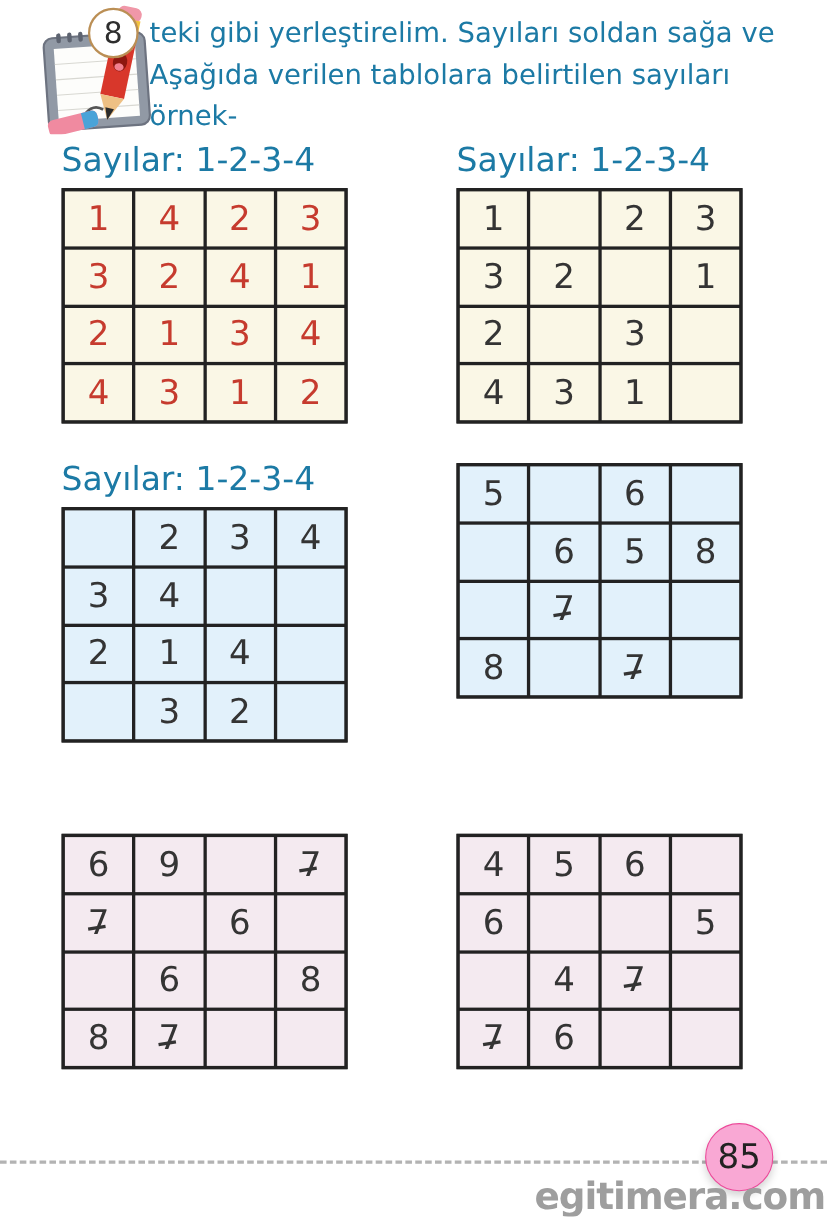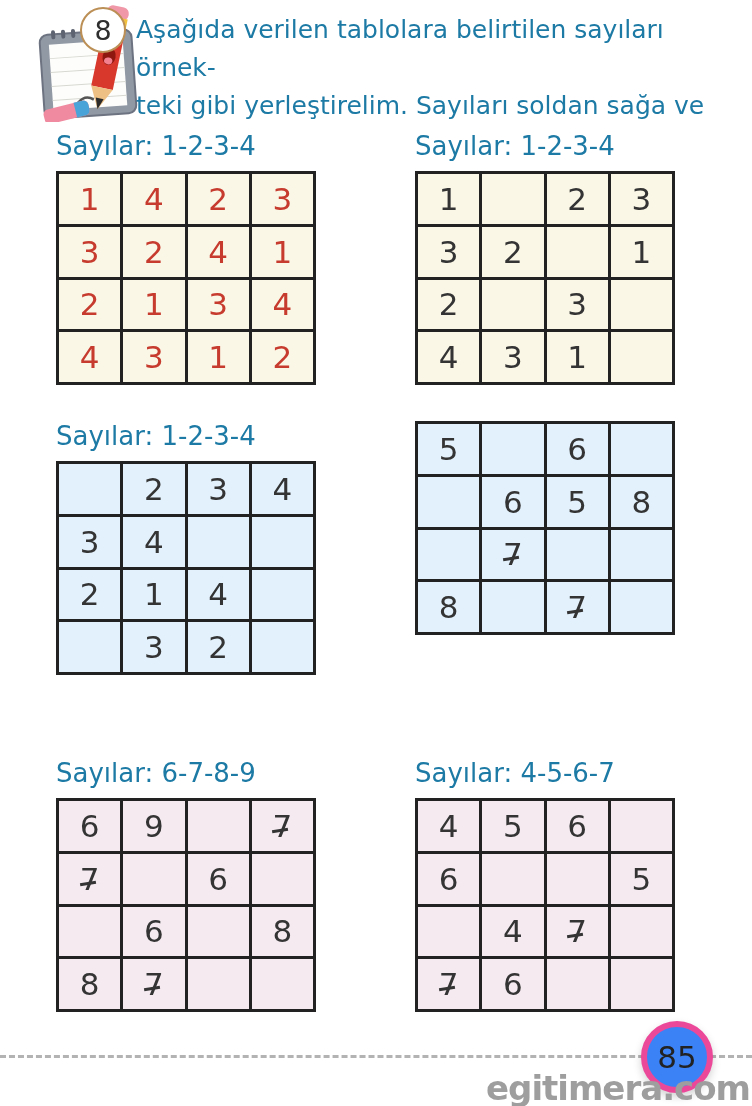--- a/index.html
+++ b/index.html
@@ -11,38 +11,38 @@
   
   .hdr-icon{position:absolute;left:26px;top:4px;width:134px;height:118px;}
   .badge{position:absolute;left:80px;top:7px;width:42px;height:42px;border:2px solid #bb8f55;
          border-radius:50%;background:#fff;display:flex;align-items:center;justify-content:center;
          font-size:27px;color:#2e2e2e;z-index:2;}
   .instruction{position:absolute;left:136px;top:11px;width:596px;color:#1c7aa5;
                font-size:25px;line-height:38px;font-weight:500;}
 
   
   .puzzle{position:absolute;width:262px;}
-  .puzzle h2{margin:0 0 10px 0;font-size:26px;line-height:30px;color:#1c7aa5;font-weight:500;}
+  .puzzle h2{margin:0 0 10px 0;font-size:30px;line-height:30px;color:#1c7aa5;font-weight:500;}
   .grid{width:260px;height:214px;display:grid;grid-template-columns:repeat(4,1fr);
         grid-template-rows:repeat(4,1fr);gap:3px;background:#222;border:3px solid #222;
         box-sizing:border-box;}
   .cell{display:flex;align-items:center;justify-content:center;font-size:31px;
         color:#343434;position:relative;}
   .theme-cream .cell{background:#faf7e6;}
   .theme-blue  .cell{background:#e2f1fb;}
   .theme-pink  .cell{background:#f4eaf0;}
   .red-nums .cell{color:#c63b2e;}
   
   .cell.seven::after{content:"";position:absolute;width:16px;height:2.5px;background:currentColor;
                      left:calc(50% - 10px);top:56%;transform:rotate(-9deg);}
 
   
   .rule{position:absolute;left:0;right:0;top:1055px;border-top:3px dashed #b3b3b3;z-index:1;}
   .pagenum{position:absolute;left:641px;top:1021px;width:60px;height:60px;border-radius:50%;
-           background:#3b82f6;border:6px solid #ec4899;box-shadow:0 4px 8px rgba(0,0,0,.18);
+           background:#f9a8d4;border:1px solid #ec4899;box-shadow:0 4px 8px rgba(0,0,0,.18);
            display:flex;align-items:center;justify-content:center;font-size:31px;color:#222;z-index:2;}
   .watermark{position:absolute;right:2px;top:1068px;font-size:34px;font-weight:bold;
              color:#9e9e9e;z-index:3;letter-spacing:-1px;}
 </style>
 </head>
 <body>
 
 <div class="page">
 
   <svg class="hdr-icon" viewBox="0 0 134 118">
@@ -83,22 +83,22 @@
       <rect x="18" y="101" width="46" height="15" rx="5" fill="#f08aa0"></rect>
       <path d="M50 101 h9 a5 5 0 0 1 5 5 v5 a5 5 0 0 1 -5 5 h-9 z" fill="#4aa3d8"></path>
     </g>
   </svg>
 
   <div class="badge">
     <span>8</span>
   </div>
 
   <div class="instruction">
+    <div>teki gibi yerleştirelim. Sayıları soldan sağa ve</div>
     <div>Aşağıda verilen tablolara belirtilen sayıları örnek-</div>
-    <div>teki gibi yerleştirelim. Sayıları soldan sağa ve</div>
   </div>
 
   <section class="puzzle" style="left:56px;top:131px">
     <h2>Sayılar: 1-2-3-4</h2>
     <div class="grid theme-cream red-nums">
         <div class="cell">1</div>
         <div class="cell">4</div>
         <div class="cell">2</div>
         <div class="cell">3</div>
         <div class="cell">3</div>
@@ -175,21 +175,20 @@
         <div class="cell"></div>
         <div class="cell"></div>
         <div class="cell">8</div>
         <div class="cell"></div>
         <div class="cell seven">7</div>
         <div class="cell"></div>
       </div>
   </section>
 
   <section class="puzzle" style="left:56px;top:758px">
-    <h2>Sayılar: 6-7-8-9</h2>
     <div class="grid theme-pink">
         <div class="cell">6</div>
         <div class="cell">9</div>
         <div class="cell"></div>
         <div class="cell seven">7</div>
         <div class="cell seven">7</div>
         <div class="cell"></div>
         <div class="cell">6</div>
         <div class="cell"></div>
         <div class="cell"></div>
@@ -197,21 +196,20 @@
         <div class="cell"></div>
         <div class="cell">8</div>
         <div class="cell">8</div>
         <div class="cell seven">7</div>
         <div class="cell"></div>
         <div class="cell"></div>
       </div>
   </section>
 
   <section class="puzzle" style="left:415px;top:758px">
-    <h2>Sayılar: 4-5-6-7</h2>
     <div class="grid theme-pink">
         <div class="cell">4</div>
         <div class="cell">5</div>
         <div class="cell">6</div>
         <div class="cell"></div>
         <div class="cell">6</div>
         <div class="cell"></div>
         <div class="cell"></div>
         <div class="cell">5</div>
         <div class="cell"></div>

